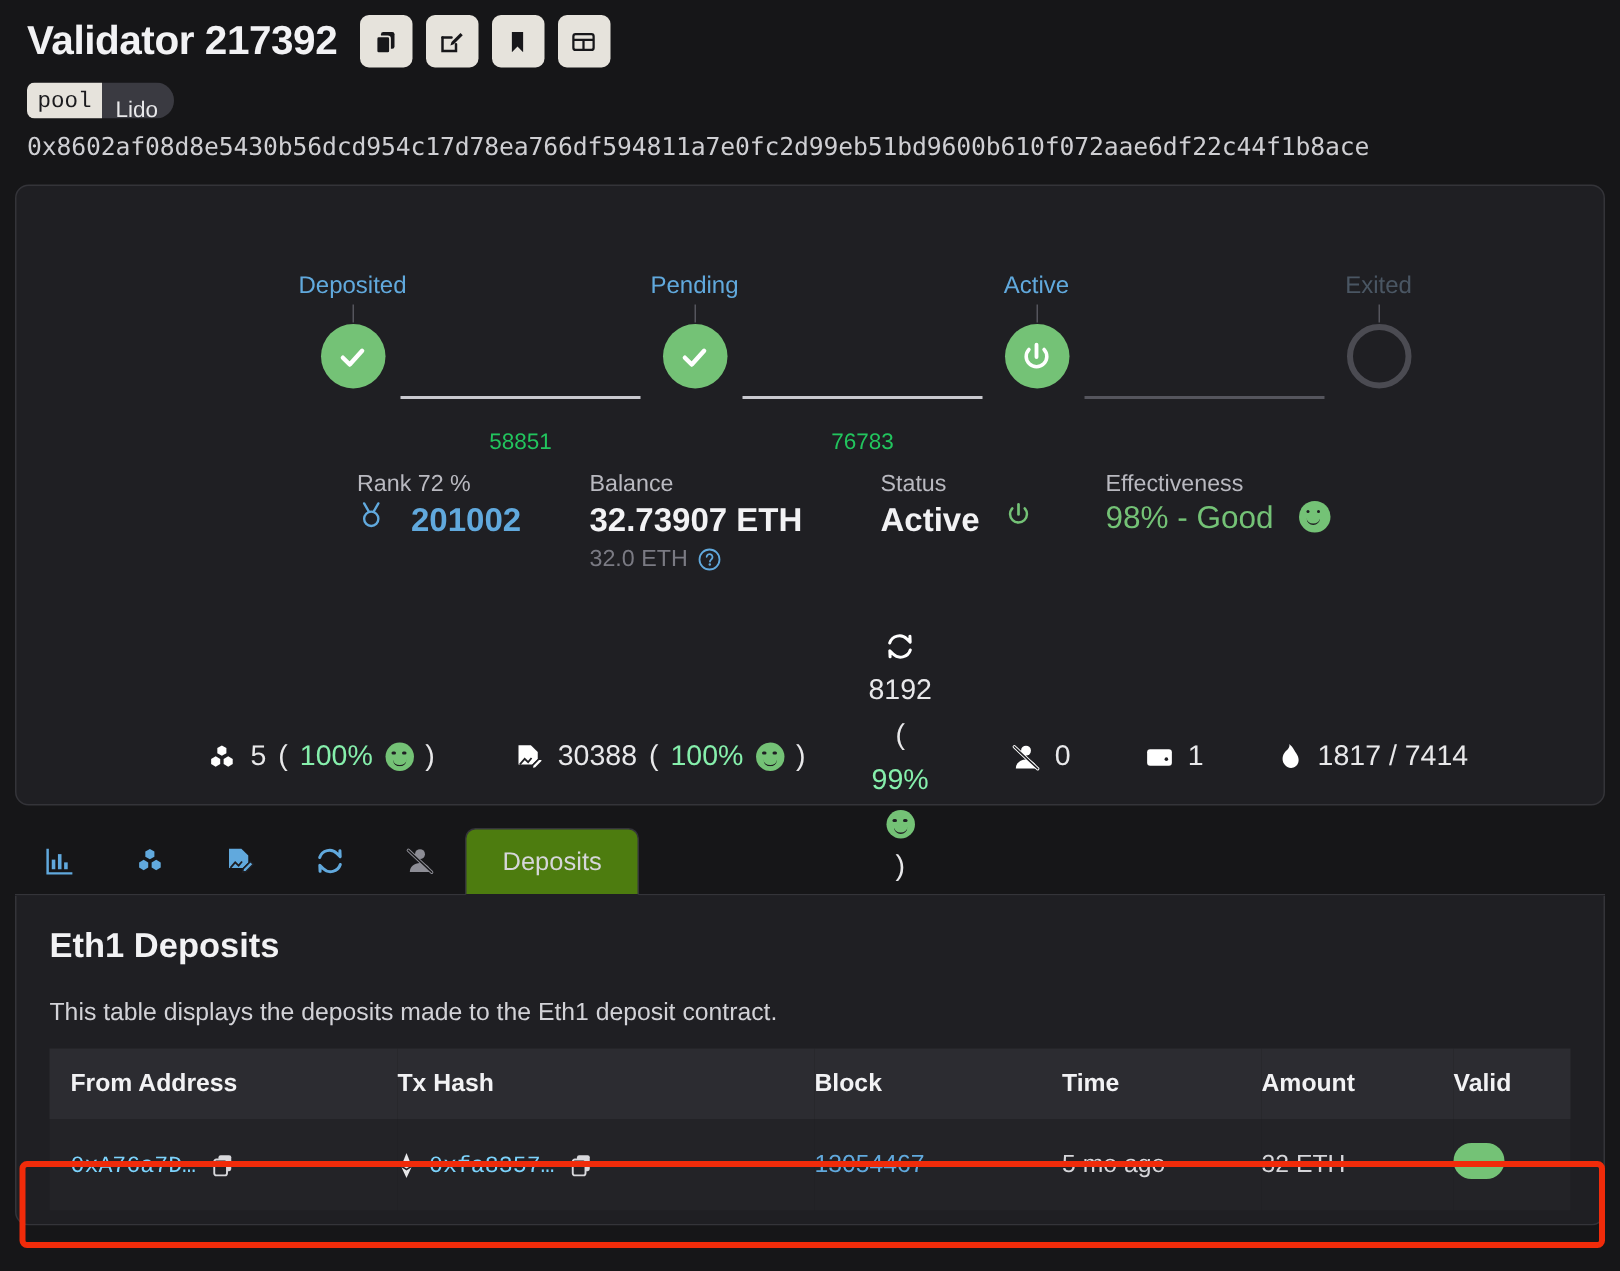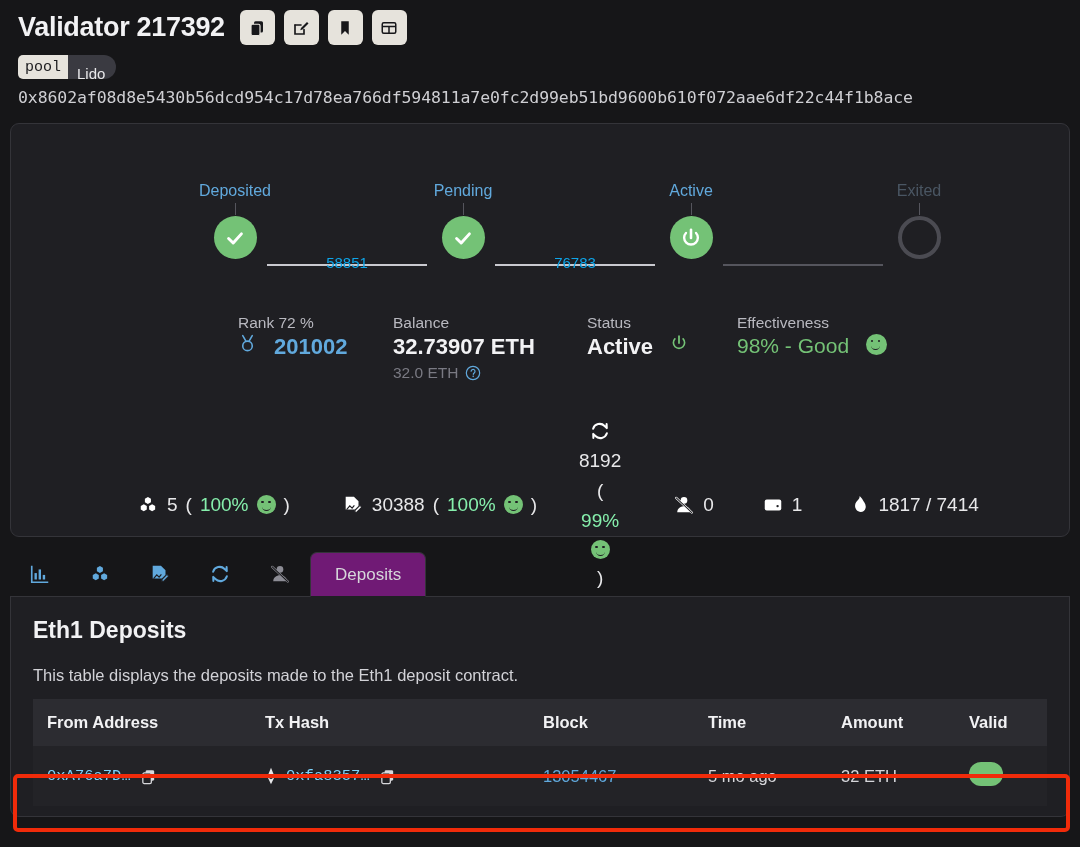--- a/index.html
+++ b/index.html
@@ -66,21 +66,21 @@
     width: 43px; height: 43px; border-radius: 50%;
     background: #74c276; margin: 1px auto 0;
     display: flex; align-items: center; justify-content: center;
   }
   .tl-circle.empty { background: transparent; border: 4px solid #4b4b52; }
   .tl-bar {
     position: absolute; height: 1.5px; background: #c9c9cf; top: 82px;
   }
   .tl-bar.dim { background: #55555d; }
   .tl-barlabel {
-    position: absolute; top: 72px; font-size: 15px; color: #0ea5e9; text-align: center;
+    position: absolute; top: 104px; font-size: 15px; color: #22c55e; text-align: center;
   }
 
   
   .stats { position: absolute; top: 190px; left: 0; width: 100%; }
   .stat { position: absolute; }
   .stat-label { font-size: 15.5px; color: #b9b9c0; }
   .stat-value {
     font-size: 22px; font-weight: 700; color: #f2f2f4; margin-top: 2px;
     display: flex; gap: 17px; white-space: nowrap;
   }
@@ -123,21 +123,21 @@
     border-bottom: 1px solid #343439;
     height: 46px;
   }
   .tab {
     height: 45px; display: flex; align-items: center; justify-content: center;
     padding: 0 18px; cursor: pointer; font-size: 17px; color: #d6d6da;
   }
   .tab.icon-tab { padding: 0 19px; }
   .tab.active {
     border: 1px solid #343439; border-bottom: 1px solid #1f1f23;
-    border-radius: 7px 7px 0 0; background: #701a75;
+    border-radius: 7px 7px 0 0; background: #4d7c0f;
     margin-bottom: -1px; padding: 0 24px;
   }
 
   
   .panel {
     margin: 0 10px; background: #1f1f23;
     border: 1px solid #343439; border-top: none;
     border-radius: 0 0 9px 9px;
     padding: 20px 22px 0 22px; height: 220px;
   }

